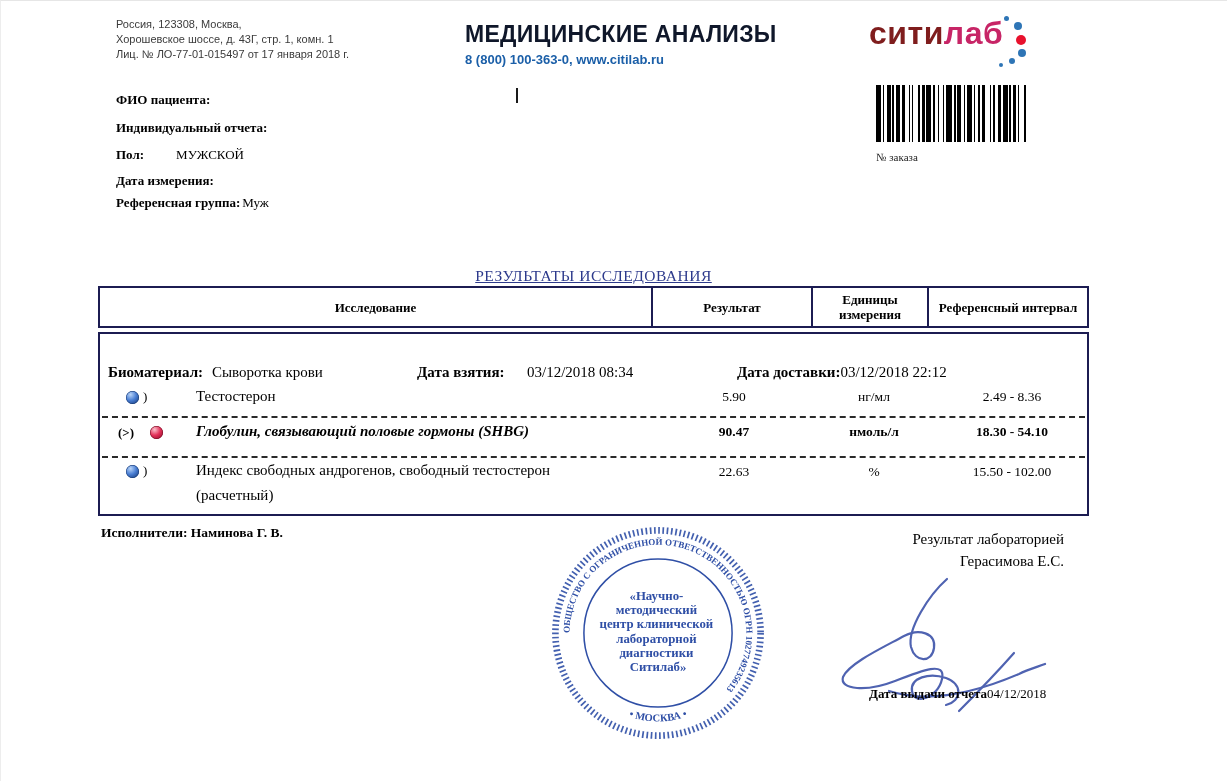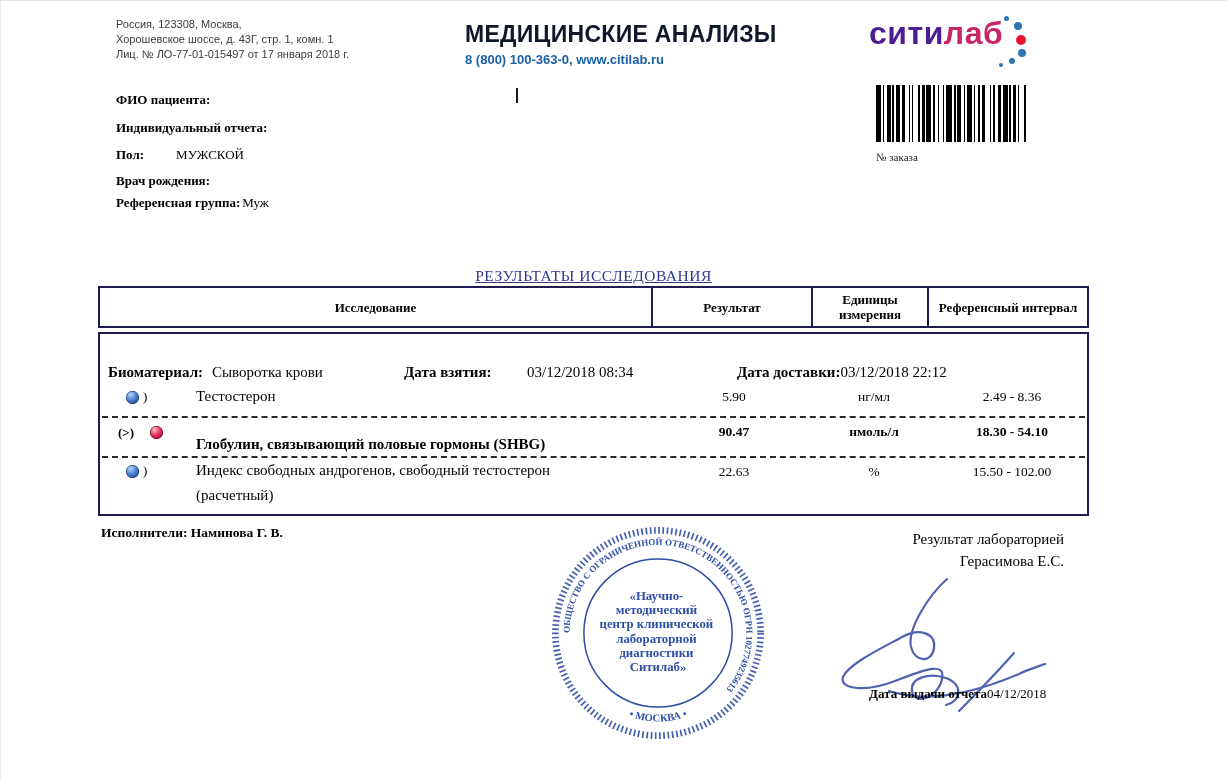--- a/index.html
+++ b/index.html
@@ -9,21 +9,21 @@
     border-top:1px solid #e6e6e6;border-left:1px solid #ededed;
   }
   .abs{position:absolute;}
   .sans{font-family:"Liberation Sans","DejaVu Sans",sans-serif;}
   
   .address{left:115px;top:16px;font-size:11px;line-height:15px;color:#3b3b3b;}
   .center-head{left:464px;top:20px;}
   .brand-title{font-size:23px;font-weight:bold;color:#0f172a;letter-spacing:.3px;}
   .brand-phone{font-size:13px;font-weight:bold;color:#1b5fa8;margin-top:4px;}
   .logo{left:868px;top:14px;font-size:32px;font-weight:bold;letter-spacing:.5px;}
-  .logo .p1{color:#4c1d95;} .logo .p2{color:#c72566;}
+  .logo .p1{color:#7f1d1d;} .logo .p2{color:#c72566;}
   .logo-dot{position:absolute;border-radius:50%;}
   
   .pline{left:115px;font-size:13px;}
   .pline b{font-weight:bold;}
   .pval{font-weight:normal;}
   .cursor-mark{left:515px;top:87px;width:2px;height:15px;background:#1a1a1a;}
   
   .barcode{left:875px;top:84px;width:150px;height:57px;display:flex;align-items:stretch;}
   .barcode i{display:block;height:100%;}
   .order-label{left:875px;top:150px;font-size:11px;color:#222;}
@@ -81,21 +81,21 @@
   <span class="logo-dot" style="left:1013px;top:21px;width:8px;height:8px;background:#2e75b6;"></span>
   <span class="logo-dot" style="left:1015px;top:34px;width:10px;height:10px;background:#e8112d;"></span>
   <span class="logo-dot" style="left:1017px;top:48px;width:8px;height:8px;background:#2e75b6;"></span>
   <span class="logo-dot" style="left:1008px;top:57px;width:6px;height:6px;background:#2e75b6;"></span>
   <span class="logo-dot" style="left:998px;top:62px;width:4px;height:4px;background:#2e75b6;"></span>
 
   <div class="abs pline" style="top:91px;"><b>ФИО пациента:</b></div>
   <div class="abs cursor-mark"></div>
   <div class="abs pline" style="top:119px;"><b>Индивидуальный отчета:</b></div>
   <div class="abs pline" style="top:146px;"><b>Пол:</b><span class="pval" style="margin-left:32px;">МУЖСКОЙ</span></div>
-  <div class="abs pline" style="top:172px;"><b>Врач рождения:</b></div>
+  <div class="abs pline" style="top:172px;"><b>Дата измерения:</b></div>
   <div class="abs pline" style="top:194px;"><b>Референсная группа:</b><span class="pval" style="margin-left:2px;">Муж</span></div>
 
   <div class="abs barcode">
       <i style="width: 4.8913px; background: rgb(0, 0, 0);"></i>
       <i style="width: 1.63043px; background: rgb(255, 255, 255);"></i>
       <i style="width: 1.63043px; background: rgb(0, 0, 0);"></i>
       <i style="width: 3.26087px; background: rgb(255, 255, 255);"></i>
       <i style="width: 3.26087px; background: rgb(0, 0, 0);"></i>
       <i style="width: 1.63043px; background: rgb(255, 255, 255);"></i>
       <i style="width: 1.63043px; background: rgb(0, 0, 0);"></i>
@@ -161,39 +161,39 @@
     <div class="cell c1">Исследование</div>
     <div class="cell c2">Результат</div>
     <div class="cell c3">Единицы измерения</div>
     <div class="cell c4">Референсный интервал</div>
   </div>
 
   <div class="abs tbl-body">
 
     <div class="abs bio" style="left:8px;"><b>Биоматериал:</b></div>
     <div class="abs bio" style="left:112px;">Сыворотка крови</div>
-    <div class="abs bio" style="left:304px;"><b>Дата взятия:</b></div>
+    <div class="abs bio" style="left:317px;"><b>Дата взятия:</b></div>
     <div class="abs bio" style="left:427px;">03/12/2018 08:34</div>
     <div class="abs bio" style="left:637px;text-align:center;"><b>Дата доставки:</b><span>03/12/2018 22:12</span></div>
 
     <div>
       <span class="abs ball blue" style="left:26px;top:57px;"></span>
       <span class="abs marker-txt" style="left:43px;top:55px;">)</span>
       <div class="abs test-name" style="left:96px;top:54px;">Тестостерон</div>
       <div class="abs val vcol-res" style="top:55px;">5.90</div>
       <div class="abs val vcol-units" style="top:55px;">нг/мл</div>
       <div class="abs val vcol-ref" style="top:55px;">2.49 - 8.36</div>
     </div>
 
     <div class="abs dash" style="top:82px;"></div>
 
     <div class="bold-row">
       <span class="abs marker-txt" style="left:18px;top:91px;">(&gt;)</span>
       <span class="abs ball red" style="left:50px;top:92px;"></span>
-      <div class="abs test-name" style="left:96px;top:102px;">Глобулин, связывающий половые гормоны (SHBG)</div>
+      <div class="abs test-name" style="left:96px;top:89px;font-style:italic;">Глобулин, связывающий половые гормоны (SHBG)</div>
       <div class="abs val vcol-res" style="top:90px;">90.47</div>
       <div class="abs val vcol-units" style="top:90px;">нмоль/л</div>
       <div class="abs val vcol-ref" style="top:90px;">18.30 - 54.10</div>
     </div>
 
     <div class="abs dash" style="top:122px;"></div>
 
     <div>
       <span class="abs ball blue" style="left:26px;top:131px;"></span>
       <span class="abs marker-txt" style="left:43px;top:129px;">)</span>

